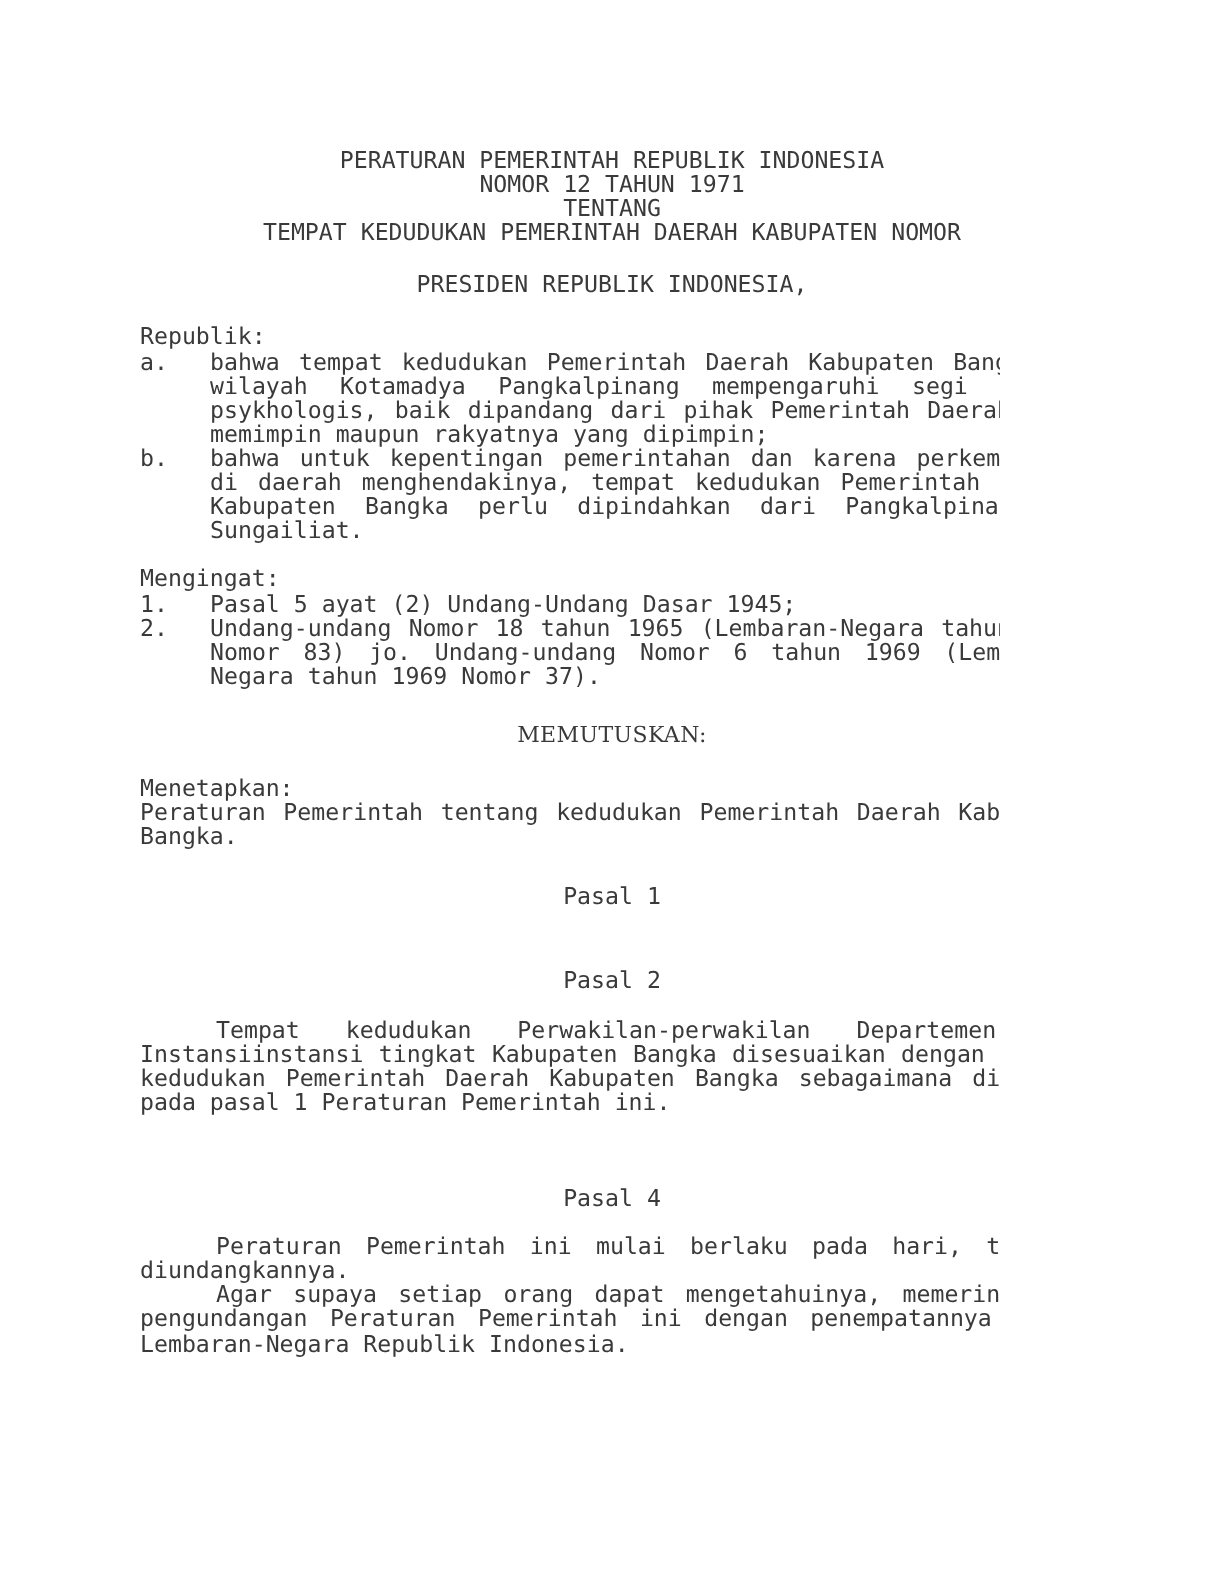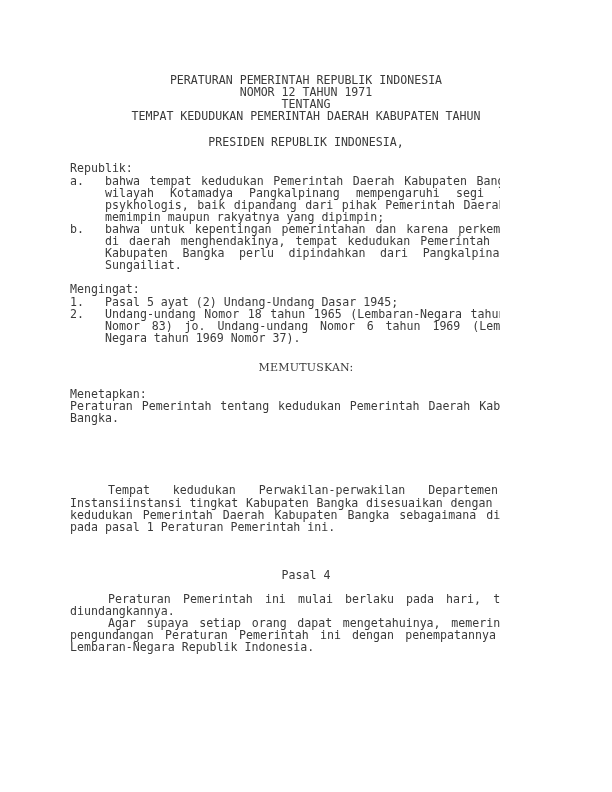--- a/index.html
+++ b/index.html
@@ -91,21 +91,21 @@
 </head>
 <body>
 
 <div class="page">
   <div class="content">
 
     <div>
       <div class="title-line">PERATURAN PEMERINTAH REPUBLIK INDONESIA</div>
       <div class="title-line">NOMOR 12 TAHUN 1971</div>
       <div class="title-line">TENTANG</div>
-      <div class="title-line">TEMPAT KEDUDUKAN PEMERINTAH DAERAH KABUPATEN TAHUN</div>
+      <div class="title-line">TEMPAT KEDUDUKAN PEMERINTAH DAERAH KABUPATEN NOMOR</div>
     </div>
 
     <div class="gap-md"></div>
 
     <div class="center">PRESIDEN REPUBLIK INDONESIA,</div>
 
     <div class="gap-md"></div>
 
     <div>
       <div class="label">Republik:</div>
@@ -144,26 +144,28 @@
     <div class="gap-md"></div>
 
     <div>
       <div class="label">Menetapkan:</div>
       <div class="para">Peraturan Pemerintah tentang kedudukan Pemerintah Daerah Kabupaten Bangka.</div>
     </div>
 
     <div class="gap-lg"></div>
 
     <div>
+      <div class="pasal-head">Pasal 1</div>
       <div class="gap-sm"></div>
     </div>
 
     <div class="gap-lg"></div>
 
     <div>
+      <div class="pasal-head">Pasal 2</div>
       <div class="gap-sm"></div>
       <div class="para para-indent">Tempat kedudukan Perwakilan-perwakilan Departemen dan Instansiinstansi tingkat Kabupaten Bangka disesuaikan dengan tempat kedudukan Pemerintah Daerah Kabupaten Bangka sebagaimana dimaksud pada pasal 1 Peraturan Pemerintah ini.</div>
     </div>
 
     <div class="gap-lg"></div>
 
 
     <div class="gap-lg"></div>
 
     <div>

